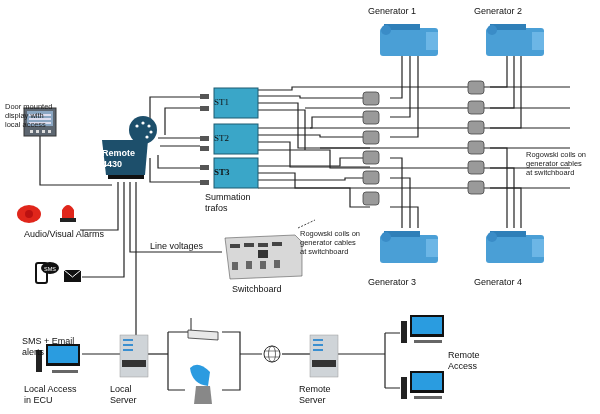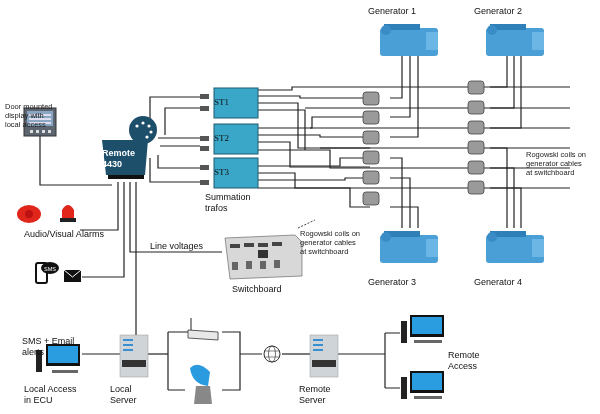--- a/index.html
+++ b/index.html
@@ -249,21 +249,21 @@
   <div>local access</div>
 </div>
 
 <div class="lbl" style="left:102px;top:148px;width:46px;color:#fff;font-weight:bold;font-size:9px;">
   <div>Remote</div>
   <div>4430</div>
 </div>
 
 <div class="lbl" style="left:214px;top:97px;width:24px;font-family:'Liberation Serif',serif;font-size:9px;">ST1</div>
 <div class="lbl" style="left:214px;top:133px;width:24px;font-family:'Liberation Serif',serif;font-size:9px;">ST2</div>
-<div class="lbl" style="left:214px;top:167px;width:28px;font-family:'Liberation Serif',serif;font-size:9px;">ST3</div>
+<div class="lbl" style="left:214px;top:167px;width:28px;font-family:'Liberation Serif',serif;font-size:9px;font-weight:bold;">ST3</div>
 
 <div class="lbl" style="left:205px;top:192px;width:70px;">
   <div>Summation</div>
   <div>trafos</div>
 </div>
 
 <div class="lbl serif" style="left:300px;top:209px;width:80px;">
   <div>Rogowski coils on</div>
   <div>generator cables</div>
   <div>at switchboard</div>

